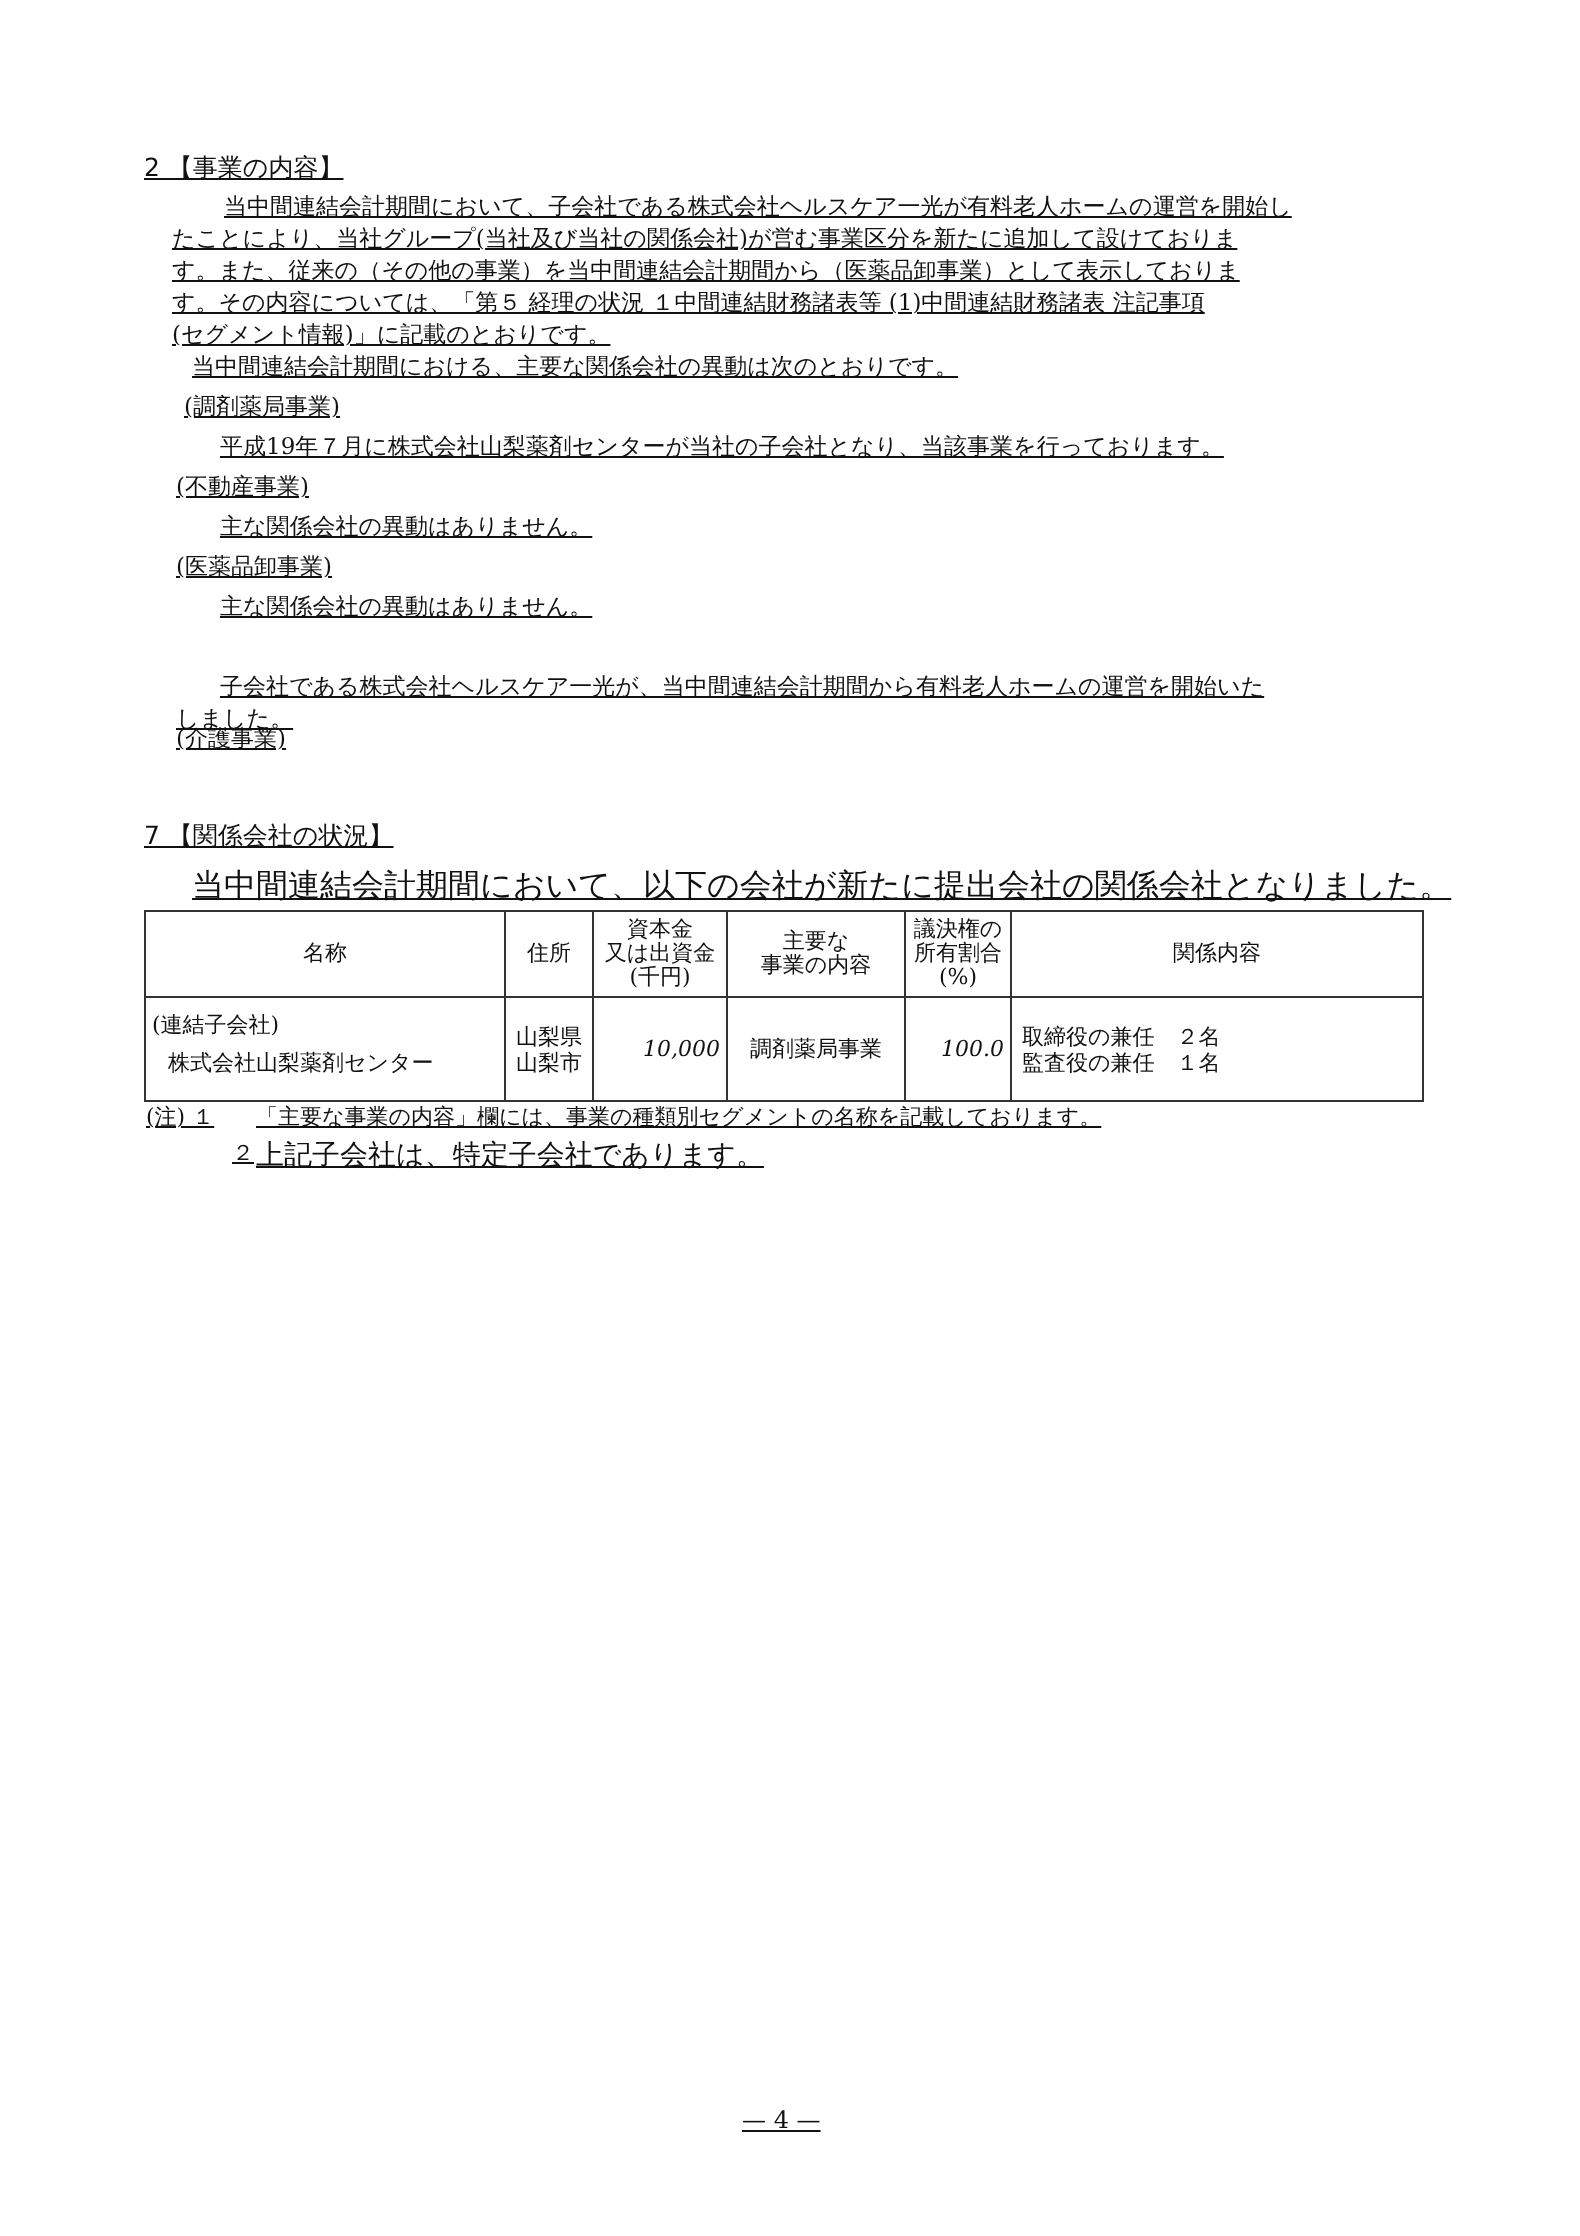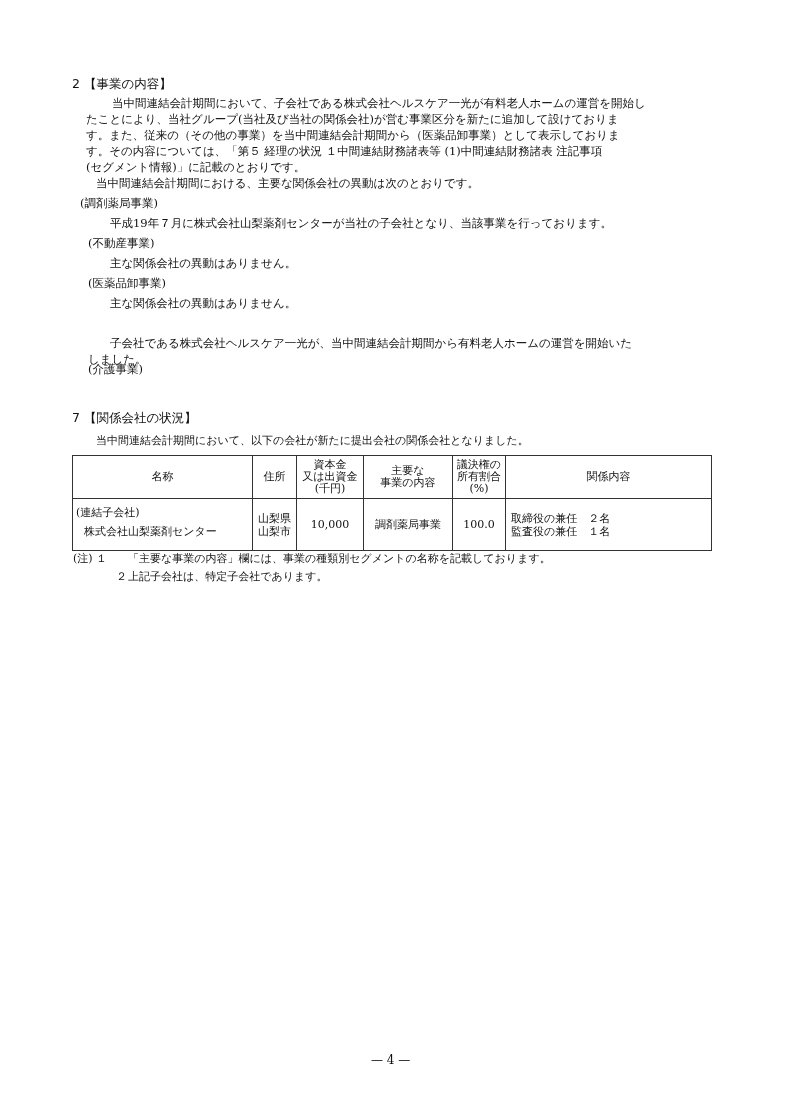--- a/index.html
+++ b/index.html
@@ -1,55 +1,55 @@
 <!DOCTYPE html>
 <html><head>
 <meta charset="utf-8">
 <style>
   html, body { margin:0; padding:0; background:#ffffff; }
   body { width:790px; height:1118px; position:relative; overflow:hidden;
          font-family: "DejaVu Serif", "Liberation Serif", serif; color:#111; font-size:11.5px; }
-  .abs { position:absolute; white-space:nowrap; }
+  .abs { position:absolute; white-space:nowrap;text-decoration:underline; }
   .h { font-family: "DejaVu Sans", "Liberation Sans", sans-serif; font-size:12.5px; }
   .p { line-height:16px; }
   table.rel { position:absolute; left:72px; top:455px; width:640px; border-collapse:collapse; font-size:11px; }
   table.rel td, table.rel th { border:1px solid #333; padding:0 3px; font-weight:normal; vertical-align:middle; }
   table.rel th { height:42px; text-align:center; line-height:12px; }
   table.rel td { height:47px; line-height:13px; }
-  .num { text-align:center; }
+  .num { text-align:right;font-style:italic; }
   .ctr { text-align:center; }
 </style>
 </head>
 <body>
 
 <div class="abs h" style="left:72px; top:76px;">2 【事業の内容】</div>
 
 <div class="abs p" style="left:112px; top:95px;">当中間連結会計期間において、子会社である株式会社ヘルスケア一光が有料老人ホームの運営を開始し</div>
 <div class="abs p" style="left:86px; top:111px;">たことにより、当社グループ(当社及び当社の関係会社)が営む事業区分を新たに追加して設けておりま</div>
 <div class="abs p" style="left:86px; top:127px;">す。また、従来の（その他の事業）を当中間連結会計期間から（医薬品卸事業）として表示しておりま</div>
 <div class="abs p" style="left:86px; top:143px;">す。その内容については、「第５ 経理の状況 １中間連結財務諸表等 (1)中間連結財務諸表 注記事項</div>
 <div class="abs p" style="left:86px; top:159px;">(セグメント情報)」に記載のとおりです。</div>
 
 <div class="abs p" style="left:96px; top:175px;">当中間連結会計期間における、主要な関係会社の異動は次のとおりです。</div>
 
-<div class="abs p" style="left:80px; top:195px;">(調剤薬局事業)</div>
+<div class="abs p" style="left:92px; top:195px;">(調剤薬局事業)</div>
 <div class="abs p" style="left:110px; top:215px;">平成19年７月に株式会社山梨薬剤センターが当社の子会社となり、当該事業を行っております。</div>
 
 <div class="abs p" style="left:88px; top:235px;">(不動産事業)</div>
 <div class="abs p" style="left:110px; top:255px;">主な関係会社の異動はありません。</div>
 
 <div class="abs p" style="left:88px; top:275px;">(医薬品卸事業)</div>
 <div class="abs p" style="left:110px; top:295px;">主な関係会社の異動はありません。</div>
 
 <div class="abs p" style="left:88px; top:315px;margin-top:46px;">(介護事業)</div>
 <div class="abs p" style="left:110px; top:335px;">子会社である株式会社ヘルスケア一光が、当中間連結会計期間から有料老人ホームの運営を開始いた</div>
 <div class="abs p" style="left:88px; top:351px;">しました。</div>
 
 <div class="abs h" style="left:72px; top:410px;">7 【関係会社の状況】</div>
-<div class="abs" style="left:96px; top:433px; font-size:11px;">当中間連結会計期間において、以下の会社が新たに提出会社の関係会社となりました。</div>
+<div class="abs" style="left:96px; top:433px; font-size:16px;">当中間連結会計期間において、以下の会社が新たに提出会社の関係会社となりました。</div>
 
 <table class="rel">
   <colgroup>
     <col style="width:180px">
     <col style="width:44px">
     <col style="width:67px">
     <col style="width:89px">
     <col style="width:53px">
     <col>
   </colgroup>
@@ -79,15 +79,15 @@
     <td class="num">100.0</td>
     <td style="white-space:pre-line; padding-left:5px;">取締役の兼任　２名
 監査役の兼任　１名</td>
   </tr>
 </tbody>
   </table>
 
 <div class="abs" style="left:73px; top:551px; font-size:11px;">(注) １</div>
 <div class="abs" style="left:128px; top:551px; font-size:11px;">「主要な事業の内容」欄には、事業の種類別セグメントの名称を記載しております。</div>
 <div class="abs" style="left:116px; top:569px; font-size:11px;">２</div>
-<div class="abs" style="left:128px; top:569px; font-size:11px;">上記子会社は、特定子会社であります。</div>
+<div class="abs" style="left:128px; top:569px; font-size:14px;">上記子会社は、特定子会社であります。</div>
 
 <div class="abs" style="left:371px; top:1053px; font-size:12px;">— 4 —</div>
 
 </body></html>

